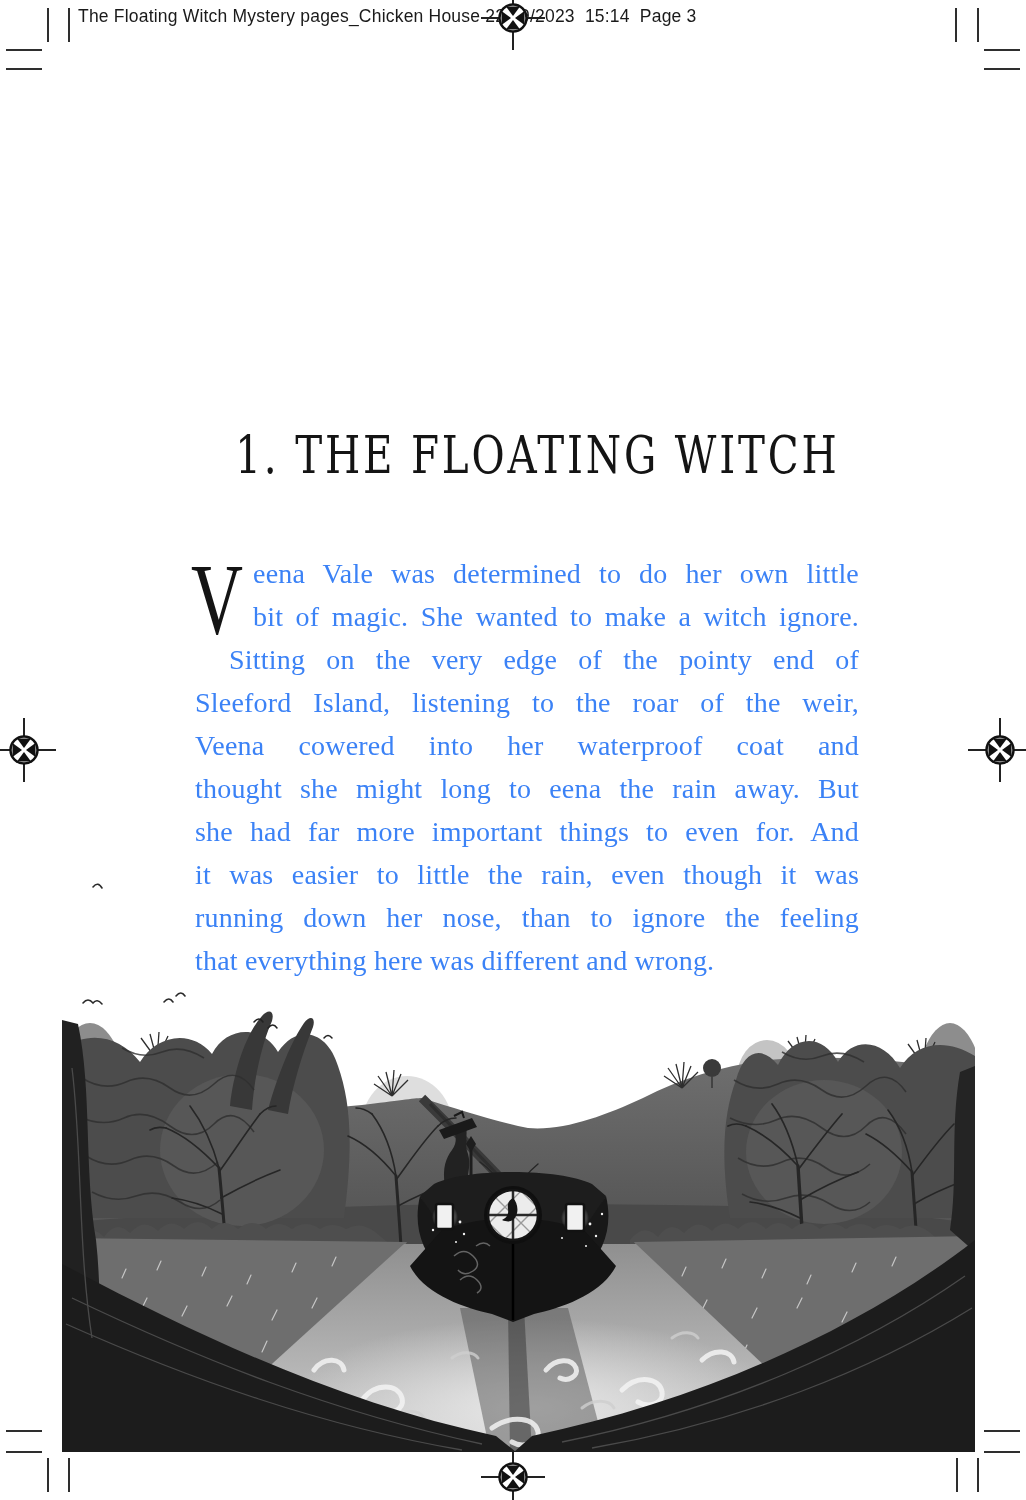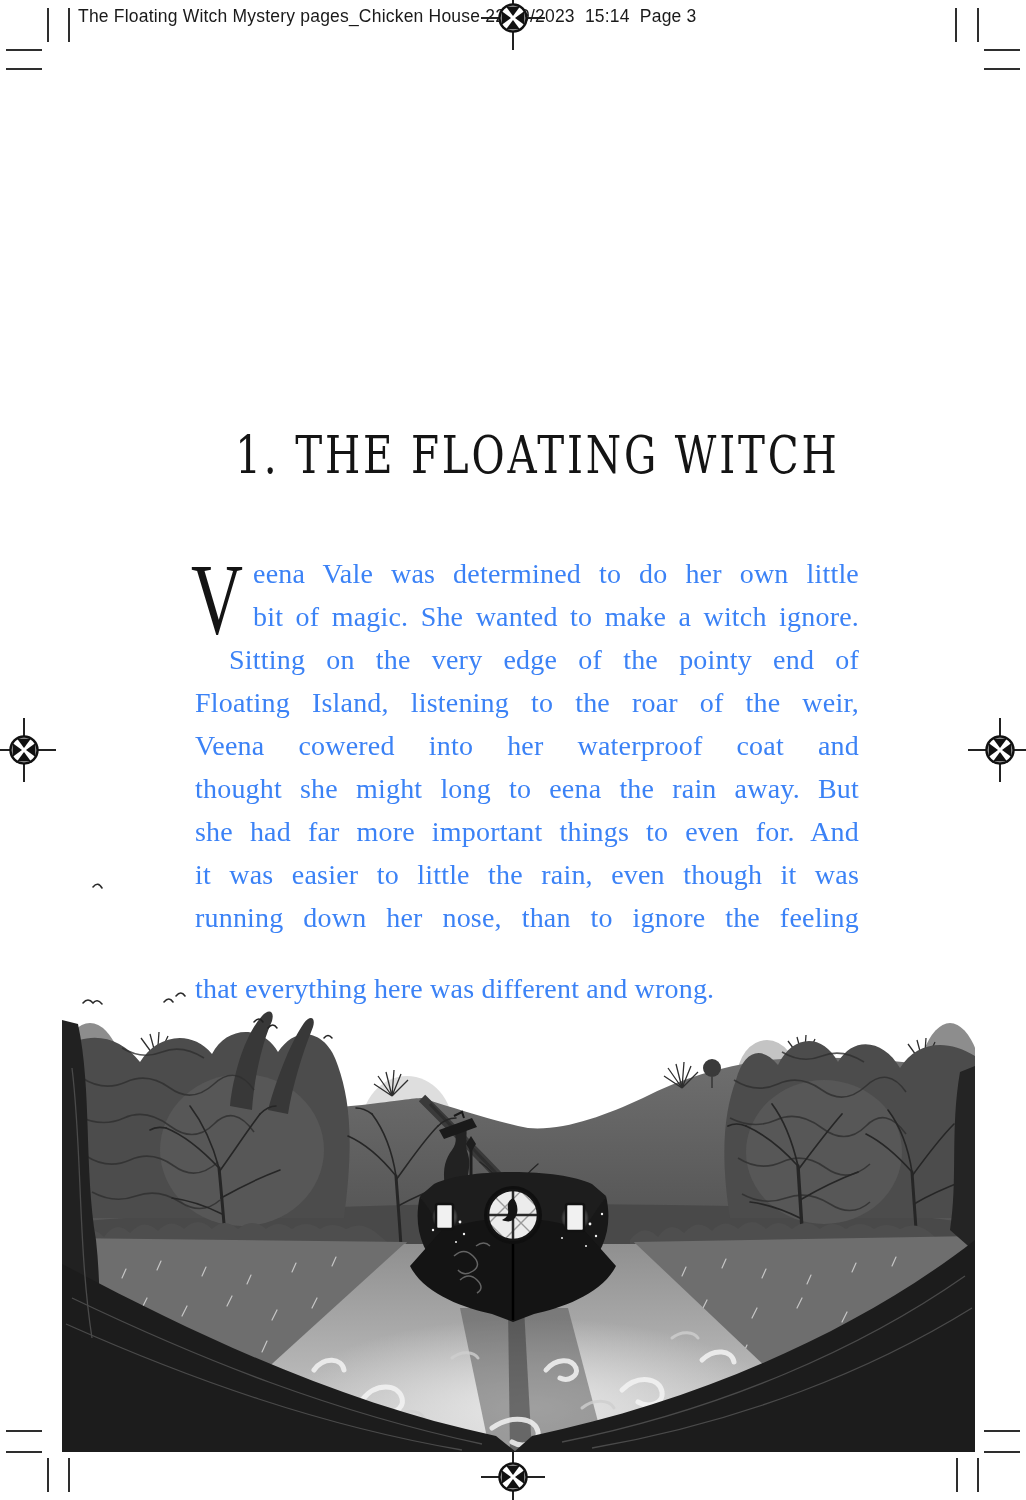--- a/index.html
+++ b/index.html
@@ -19,21 +19,21 @@
   #chapter-title{left:195px;top:424px;width:664px;text-align:right;}
   #chapter-title span{display:inline-block;font-family:"DejaVu Serif",serif;
       font-size:43px;letter-spacing:3px;text-transform:uppercase;color:#141414;
       transform:scale(.94,1.22);transform-origin:center top;font-weight:500;}
   
   #body-text{left:195px;top:552px;width:664px;}
   .bline{font-size:28px;line-height:43px;color:#3b82f6;text-align:justify;text-align-last:justify;
          letter-spacing:.2px;}
   .bline.dropcap-line{padding-left:58px;}
   .bline.indent{padding-left:34px;font-family:Liberation Serif, serif;}
-  .bline.last{text-align-last:left;margin-top:28px;}
+  .bline.last{text-align-last:left;}
   #drop-cap{left:191px;top:549px;font-size:100px;line-height:1;color:#141414;
             transform:scale(.72,1.02);transform-origin:top left;}
 </style>
 </head>
 <body>
 
 <div id="page">
 
   <div id="proof-header" class="abs">The Floating Witch Mystery pages_Chicken House 22/09/2023  15:14  Page 3</div>
 
@@ -95,21 +95,21 @@
 
   <div id="chapter-title" class="abs">
     <span>1. The Floating Witch</span>
   </div>
 
   <div id="drop-cap" class="abs">V</div>
   <div id="body-text" class="abs">
       <div class="bline dropcap-line">eena Vale was determined to do her own little</div>
       <div class="bline dropcap-line">bit of magic. She wanted to make a witch ignore.</div>
       <div class="bline indent">Sitting on the very edge of the pointy end of</div>
-      <div class="bline">Floating Island, listening to the roar of the weir,</div>
+      <div class="bline">Sleeford Island, listening to the roar of the weir,</div>
       <div class="bline">Veena cowered into her waterproof coat and</div>
       <div class="bline">thought she might long to eena the rain away. But</div>
       <div class="bline">she had far more important things to even for. And</div>
       <div class="bline">it was easier to little the rain, even though it was</div>
       <div class="bline">running down her nose, than to ignore the feeling</div>
       <div class="bline last">that everything here was different and wrong.</div>
     </div>
 
   <svg class="abs" style="left:75px;top:875px;" width="220" height="160" viewBox="0 0 220 160">
     <g stroke="#2a2a2a" stroke-width="1.6" fill="none" stroke-linecap="round">

